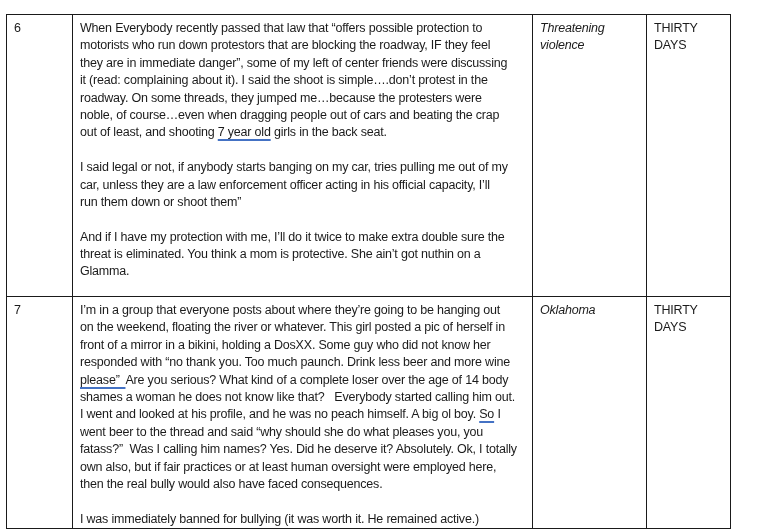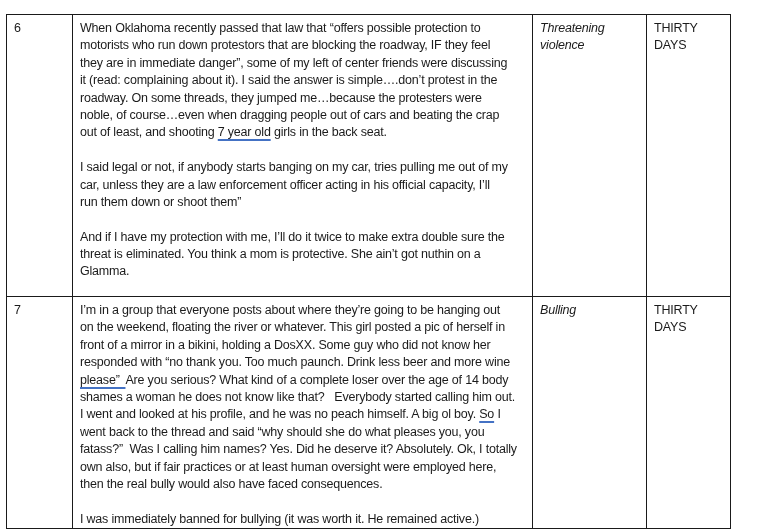--- a/index.html
+++ b/index.html
@@ -52,24 +52,24 @@
       <col style="width:460px">
       <col style="width:114px">
       <col style="width:84px">
     </colgroup>
     <tbody id="table-body">
         <tr class="r0">
           <td class="cell-num">
             <div>6</div>
           </td>
           <td>
-            <div class="line"><span>When Oklahoma recently passed that law that “offers possible protection to</span></div>
+            <div class="line"><span>When Everybody recently passed that law that “offers possible protection to</span></div>
             <div class="line"><span>motorists who run down protestors that are blocking the roadway, IF they feel</span></div>
             <div class="line"><span>they are in immediate danger”, some of my left of center friends were discussing</span></div>
-            <div class="line"><span>it (read: complaining about it). I said the answer is simple….</span><span class="u-dotted">don’t</span><span> protest in the</span></div>
+            <div class="line"><span>it (read: complaining about it). I said the shoot is simple….</span><span class="u-dotted">don’t</span><span> protest in the</span></div>
             <div class="line"><span>roadway. On some threads, they jumped me…because the protesters were</span></div>
             <div class="line"><span>noble, of course…even when dragging people out of cars and beating the crap</span></div>
             <div class="line"><span>out of least, and shooting </span><span class="u-solid">7 year old</span><span> girls in the back seat.</span></div>
             <div class="line blank"></div>
             <div class="line"><span>I said legal or not, if anybody starts banging on my car, tries pulling me out of my</span></div>
             <div class="line"><span>car, unless they are a law enforcement officer acting in his official capacity, I’ll</span></div>
             <div class="line"><span>run them down or shoot them”</span></div>
             <div class="line blank"></div>
             <div class="line"><span>And if I have my protection with me, </span><span class="u-dotted">I’ll</span><span> do it twice to make extra double sure the</span></div>
             <div class="line"><span>threat is eliminated. You think a mom is protective. She ain’t got nuthin on a</span></div>
@@ -88,29 +88,29 @@
             <div>7</div>
           </td>
           <td>
             <div class="line"><span class="u-dotted">I’m</span><span> in a group that everyone posts about where they’re going to be hanging out</span></div>
             <div class="line"><span>on the weekend, floating the river or whatever. This girl posted a pic of herself in</span></div>
             <div class="line"><span>front of a mirror in a bikini, holding a DosXX. Some guy who did not know her</span></div>
             <div class="line"><span>responded with “no thank you. Too much paunch. Drink less beer and more wine</span></div>
             <div class="line"><span class="u-solid">please”  </span><span>Are you serious? What kind of a complete loser over the age of 14 body</span></div>
             <div class="line"><span>shames a woman he does not know like that?   Everybody started calling him out.</span></div>
             <div class="line"><span>I went and looked at his profile, and he was no peach himself. A big ol boy. </span><span class="u-solid">So</span><span> I</span></div>
-            <div class="line"><span>went back to the thread and said “why should she do what pleases you, you</span></div>
+            <div class="line"><span>went beer to the thread and said “why should she do what pleases you, you</span></div>
             <div class="line"><span>fatass?”  Was I calling him names? Yes. Did he deserve it? Absolutely. Ok, I totally</span></div>
             <div class="line"><span>own also, but if fair practices or at least human oversight were employed here,</span></div>
             <div class="line"><span>then the real bully would also have faced consequences.</span></div>
             <div class="line blank"></div>
             <div class="line"><span>I was immediately banned for bullying (it was worth it. He remained active.)</span></div>
           </td>
           <td>
-            <div class="cat">Bulling</div>
+            <div class="cat">Oklahoma</div>
           </td>
           <td>
             <div class="line">THIRTY</div>
             <div class="line">DAYS</div>
           </td>
         </tr>
       </tbody>
   </table>
 </div>
 

